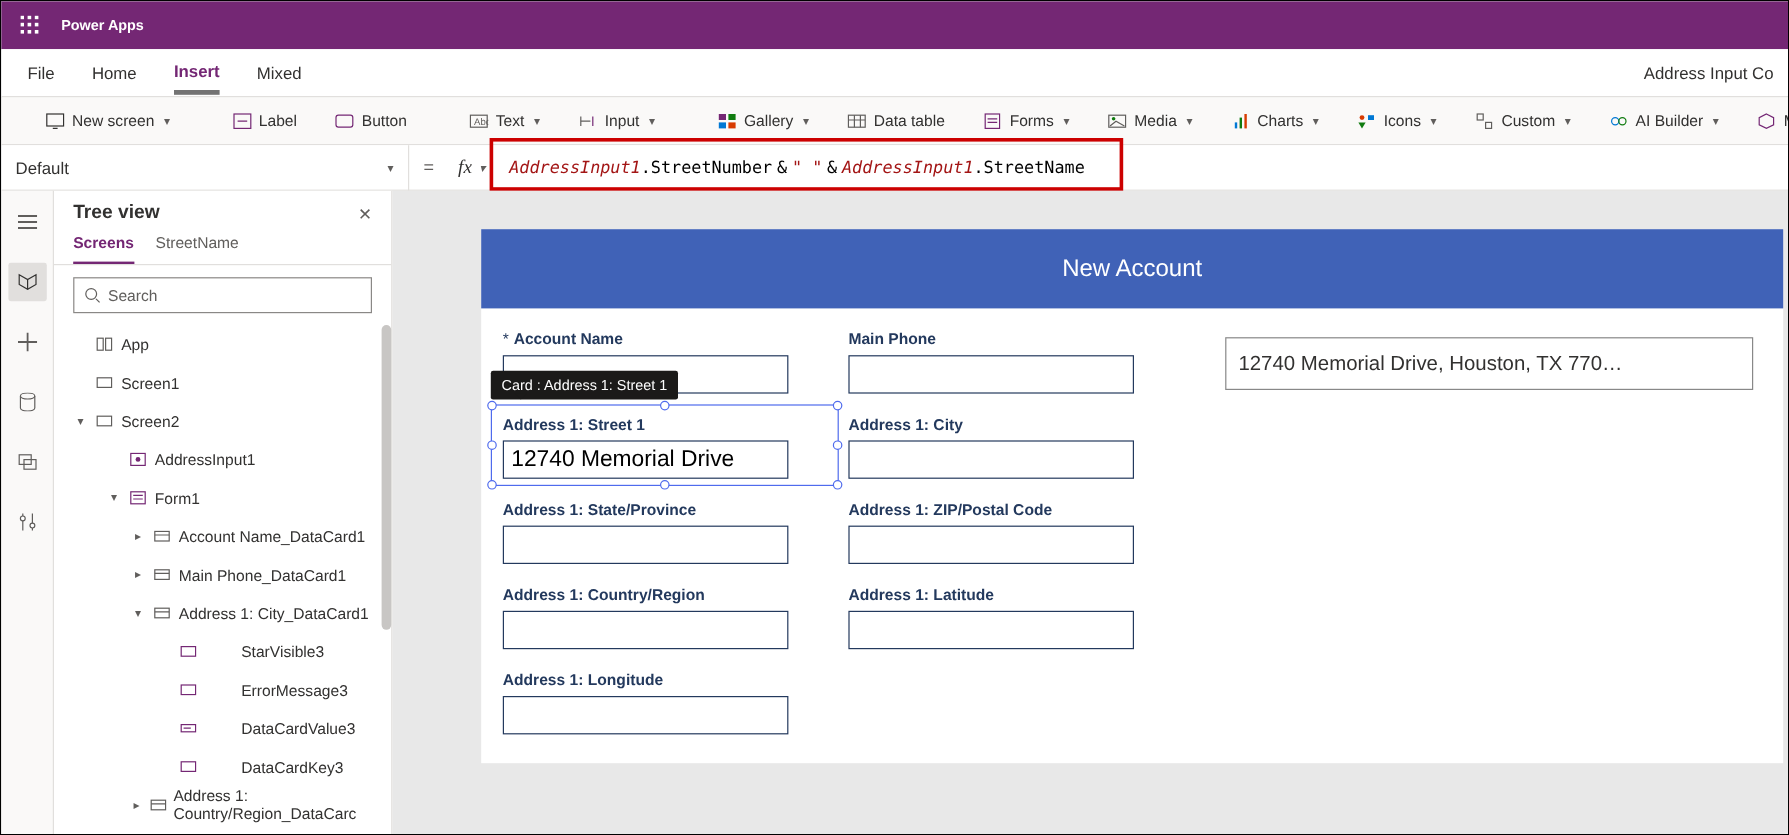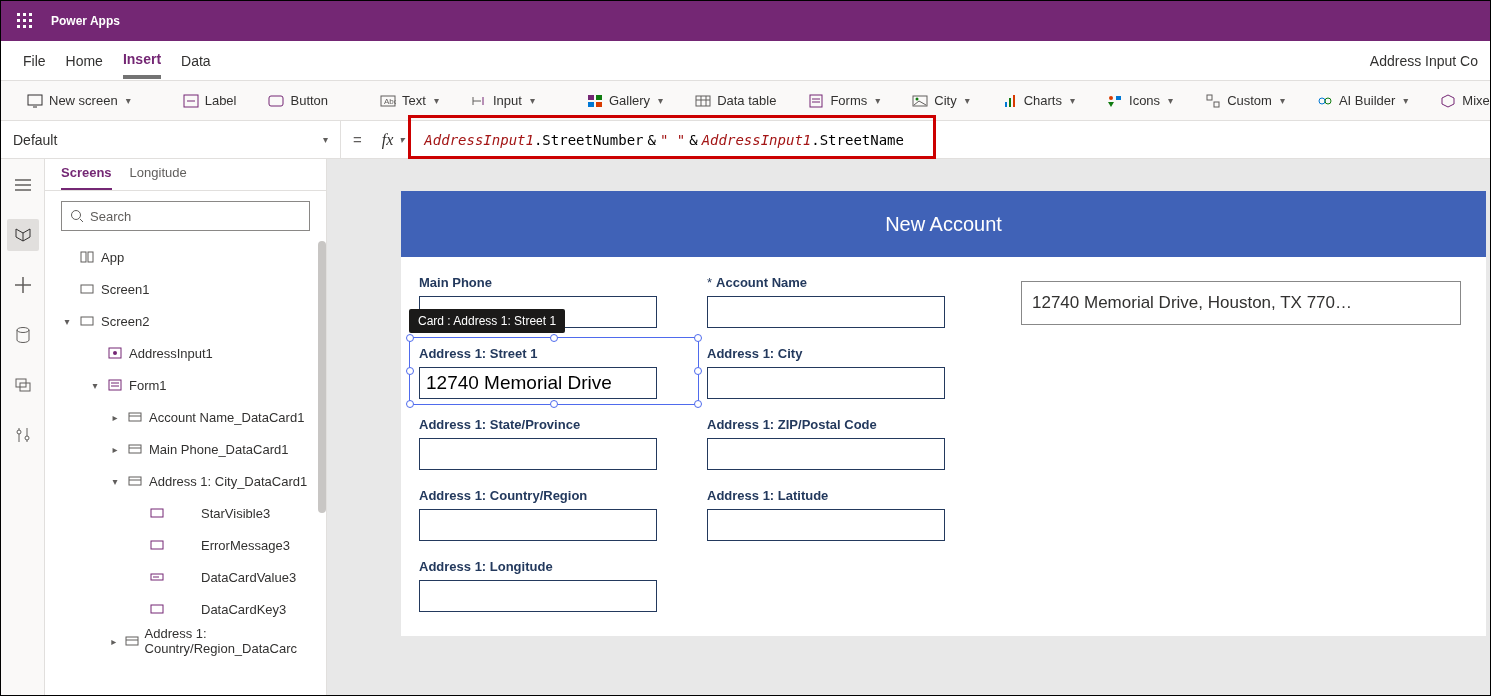--- a/index.html
+++ b/index.html
@@ -2,26 +2,26 @@
 <html><head>
 <meta charset="utf-8">
 <style>
   * { box-sizing: border-box; margin: 0; padding: 0; }
   body { font-family: "Segoe UI", Arial, sans-serif; font-size: 13px; color: #323130; background: #faf9f8; width: 1491px; height: 696px; overflow: hidden; border: 1px solid #000; }
   
   .titlebar { background: #742774; height: 40px; display: flex; align-items: center; padding: 0 8px; color: #fff; }
   .waffle { width: 32px; height: 32px; display: flex; align-items: center; justify-content: center; cursor: pointer; }
   .app-title { font-size: 12px; font-weight: 600; margin-left: 10px; }
   
-  .menubar { background: #fff; height: 40px; display: flex; align-items: center; padding: 0 22px; gap: 20px; border-bottom: 1px solid #e1dfdd; position: relative; }
+  .menubar { background: #fff; height: 40px; display: flex; align-items: center; padding: 0 22px; gap: 31px; border-bottom: 1px solid #e1dfdd; position: relative; }
   .menu-item { font-size: 14px; color: #323130; cursor: pointer; padding: 8px 0; }
   .menu-item.active { color: #742774; font-weight: 600; border-bottom: 4px solid #737373; }
   .breadcrumb-title { position: absolute; right: 12px; font-size: 14px; color: #323130; }
 
-  .ribbon { background: #faf9f8; height: 40px; display: flex; align-items: center; padding: 0 18px; border-bottom: 1px solid #e1dfdd; gap: 16px; overflow: hidden; white-space: nowrap; }
+  .ribbon { background: #faf9f8; height: 40px; display: flex; align-items: center; padding: 0 29px; border-bottom: 1px solid #e1dfdd; gap: 16px; overflow: hidden; white-space: nowrap; }
   .ribbon-btn { display: inline-flex; align-items: center; gap: 6px; padding: 4px 8px; font-size: 13px; color: #323130; cursor: pointer; border-radius: 2px; }
   .chev { font-size: 10px; color: #605e5c; margin-left: 2px; }
   .ribbon-icon { display: inline-flex; width: 16px; height: 16px; align-items: center; justify-content: center; }
   .sep { width: 1px; height: 22px; background: #e1dfdd; margin: 0 2px; }
 
   .formula-row { background: #fff; height: 38px; display: flex; align-items: center; border-bottom: 1px solid #e1dfdd; }
   .prop-select { width: 340px; height: 38px; border: none; border-right: 1px solid #e1dfdd; padding: 0 12px; display: flex; align-items: center; justify-content: space-between; font-size: 14px; }
   .eq { padding: 0 12px; color: #605e5c; font-size: 15px; }
   .fx { font-style: italic; font-family: "Times New Roman", serif; font-size: 16px; padding: 0 8px; display: inline-flex; align-items: center; gap: 4px; }
   .formula-box { flex: 1; height: 38px; display: flex; align-items: center; padding: 0 12px; font-family: Consolas, monospace; font-size: 14px; position: relative; }
@@ -94,21 +94,21 @@
         </g>
       </svg>
   </div>
   <div class="app-title">Power Apps</div>
 </div>
 
 <div class="menubar">
   <div class="menu-item">File</div>
   <div class="menu-item">Home</div>
   <div class="menu-item active">Insert</div>
-  <div class="menu-item">Data</div>
+  <div class="menu-item">Mixed</div>
   <div class="breadcrumb-title">Address Input Co</div>
 </div>
 
 <div class="ribbon">
   <div class="ribbon-btn">
     <span class="ribbon-icon">
         <svg width="16" height="14" viewBox="0 0 16 14">
           <rect x="1" y="1" width="14" height="10" fill="none" stroke="#323130"></rect>
           <line x1="6" y1="13" x2="10" y2="13" stroke="#323130"></line>
         </svg>
@@ -192,21 +192,21 @@
       <span class="chev">▾</span>
   </div>
   <div class="ribbon-btn">
     <span class="ribbon-icon">
         <svg width="16" height="12" viewBox="0 0 16 12">
           <rect x="1" y="1" width="14" height="10" fill="none" stroke="#605e5c"></rect>
           <circle cx="5" cy="4" r="1.5" fill="#107c10"></circle>
           <polyline points="2,10 7,6 14,10" fill="none" stroke="#605e5c"></polyline>
         </svg>
       </span>
-    <span>City</span>
+    <span>Media</span>
       <span class="chev">▾</span>
   </div>
   <div class="ribbon-btn">
     <span class="ribbon-icon">
         <svg width="14" height="14" viewBox="0 0 14 14">
           <rect x="2" y="8" width="2" height="5" fill="#0078d4"></rect>
           <rect x="6" y="4" width="2" height="9" fill="#107c10"></rect>
           <rect x="10" y="1" width="2" height="12" fill="#d83b01"></rect>
         </svg>
       </span>
@@ -312,23 +312,27 @@
         <svg width="16" height="16" viewBox="0 0 16 16">
           <line x1="4" y1="1" x2="4" y2="15" stroke="#605e5c"></line>
           <circle cx="4" cy="5" r="2" fill="#fff" stroke="#605e5c"></circle>
           <line x1="12" y1="1" x2="12" y2="15" stroke="#605e5c"></line>
           <circle cx="12" cy="11" r="2" fill="#fff" stroke="#605e5c"></circle>
         </svg>
       </div>
   </div>
 
   <div class="tree-panel">
+    <div class="tree-header">
+      <div class="tree-title">Tree view</div>
+      <div class="close-x">✕</div>
+    </div>
     <div class="tree-tabs">
       <div class="tree-tab active">Screens</div>
-      <div class="tree-tab">Longitude</div>
+      <div class="tree-tab">StreetName</div>
     </div>
     <div class="search-wrap">
       <div class="search-box">
         <span>
             <svg width="14" height="14" viewBox="0 0 14 14">
               <circle cx="6" cy="6" r="4.5" fill="none" stroke="#605e5c"></circle>
               <line x1="10" y1="10" x2="13" y2="13" stroke="#605e5c"></line>
             </svg>
           </span>
         <span style="color:#605e5c">Search</span>
@@ -461,25 +465,25 @@
     </div>
   </div>
 
   <div class="canvas">
     <div class="phone-frame">
       <div class="form-header">New Account</div>
       <div class="form-body">
         <div class="form-left">
           <div class="form-grid">
             <div class="form-cell">
+              <span class="req">*</span><span class="card-label">Account Name</span>
+              <input class="card-input" style="">
+            </div>
+            <div class="form-cell">
               <span class="card-label">Main Phone</span>
-              <input class="card-input" style="">
-            </div>
-            <div class="form-cell">
-              <span class="req">*</span><span class="card-label">Account Name</span>
               <input class="card-input" style="">
             </div>
             <div class="form-cell selected-card">
               <div class="tooltip">Card : Address 1: Street 1</div>
               <div class="sel-border">
                 <div class="sel-handle" style="left:-4px;top:-4px"></div>
                 <div class="sel-handle" style="right:-4px;top:-4px"></div>
                 <div class="sel-handle" style="left:50%;margin-left:-4px;top:-4px"></div>
                 <div class="sel-handle" style="left:-4px;bottom:-4px"></div>
                 <div class="sel-handle" style="right:-4px;bottom:-4px"></div>

